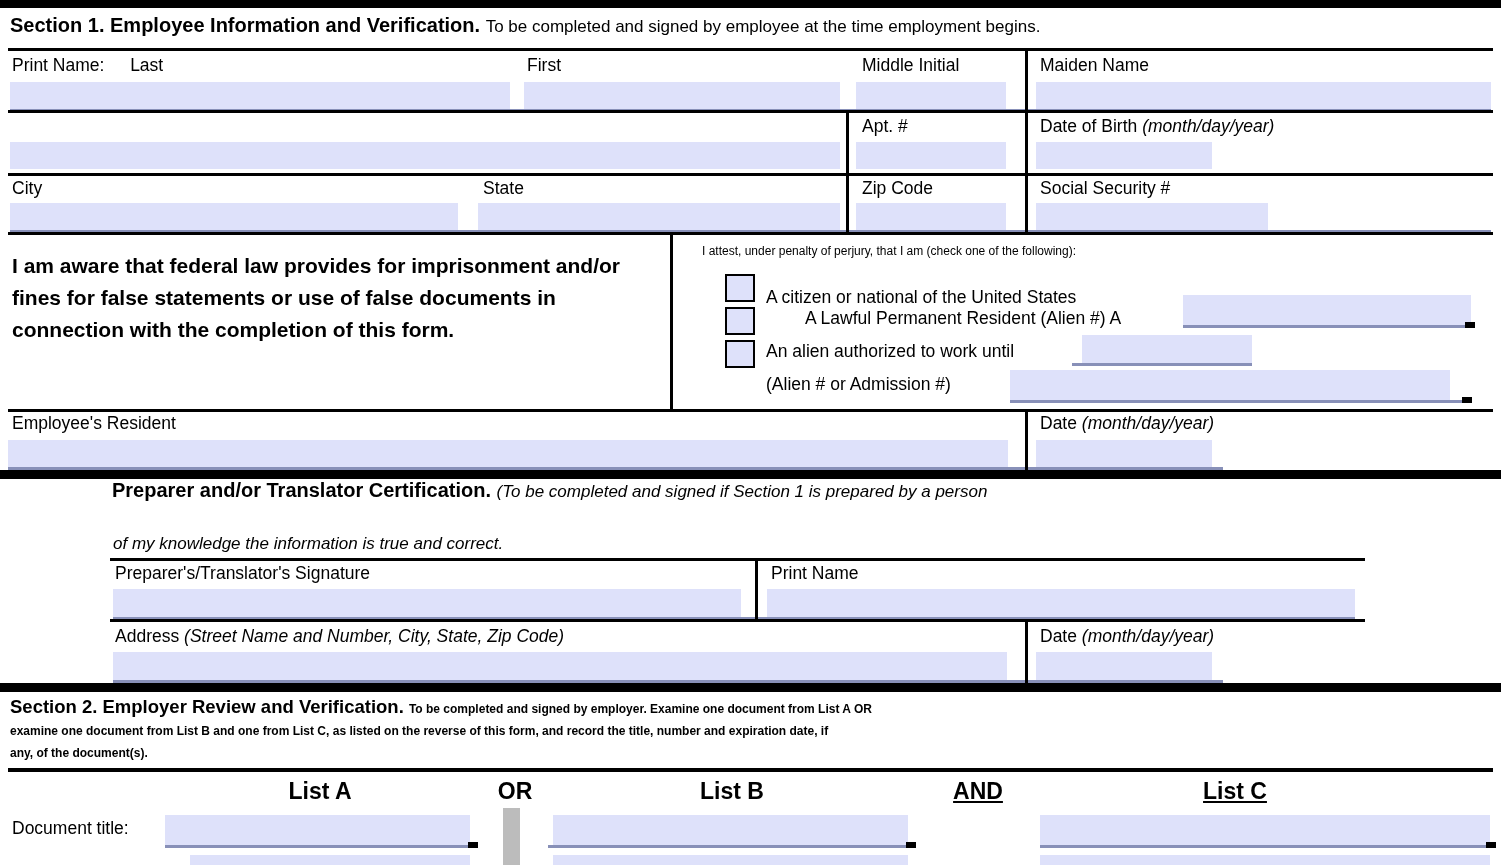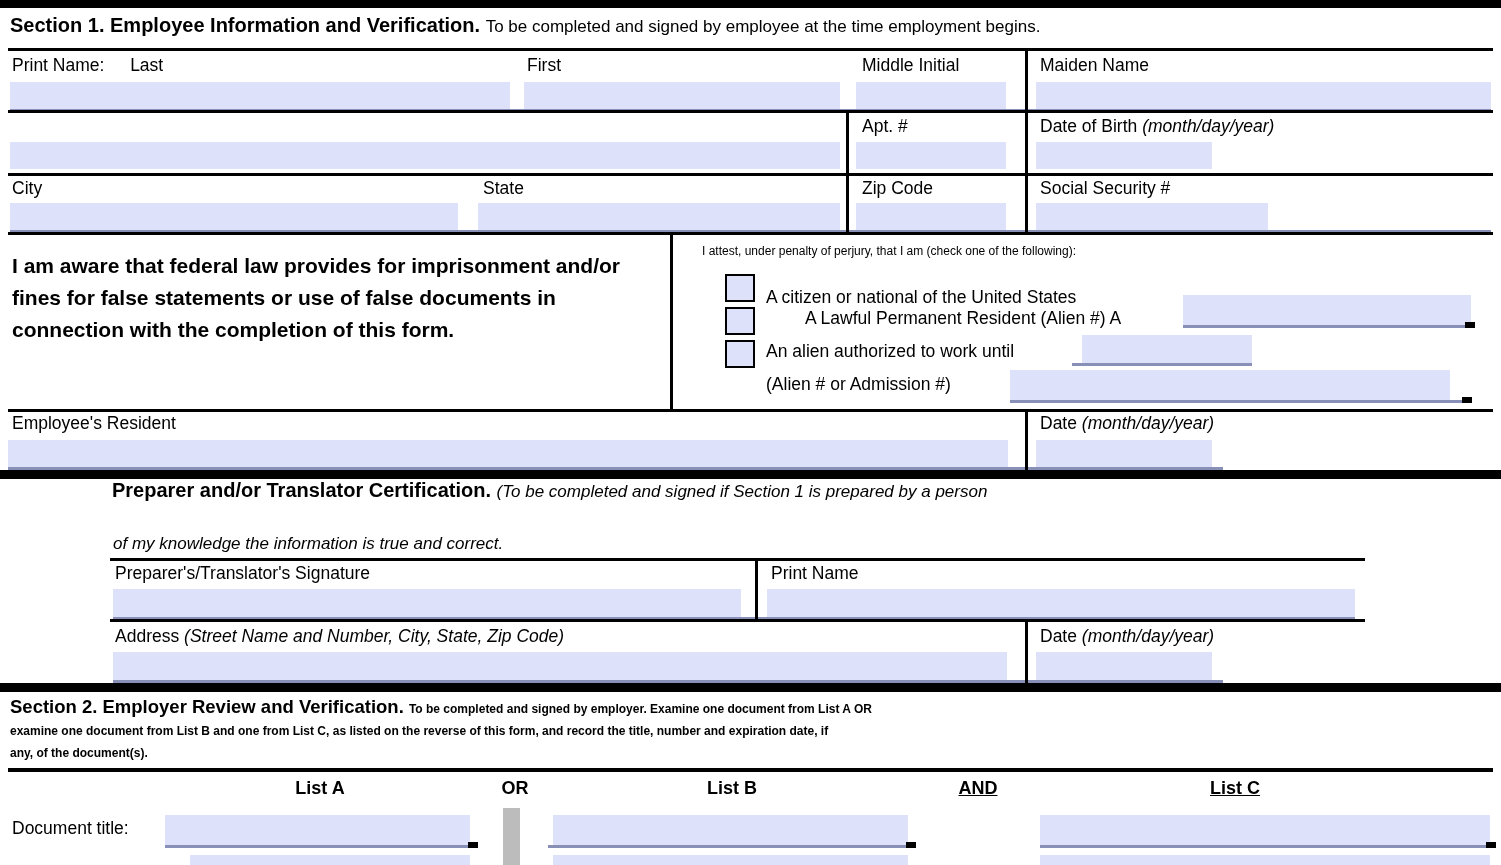--- a/index.html
+++ b/index.html
@@ -97,21 +97,21 @@
     font-weight: normal;
   }
   .prep-body {
     font-size: 17px;
     font-style: italic;
     line-height: 22px;
   }
 
   
   .list-hdr {
-    font-size: 18px;
+    font-size: 23px;
     font-weight: bold;
     text-align: center;
   }
   .list-hdr.underline { text-decoration: underline; }
 </style>
 </head>
 <body>
 
 <div id="page">
 

